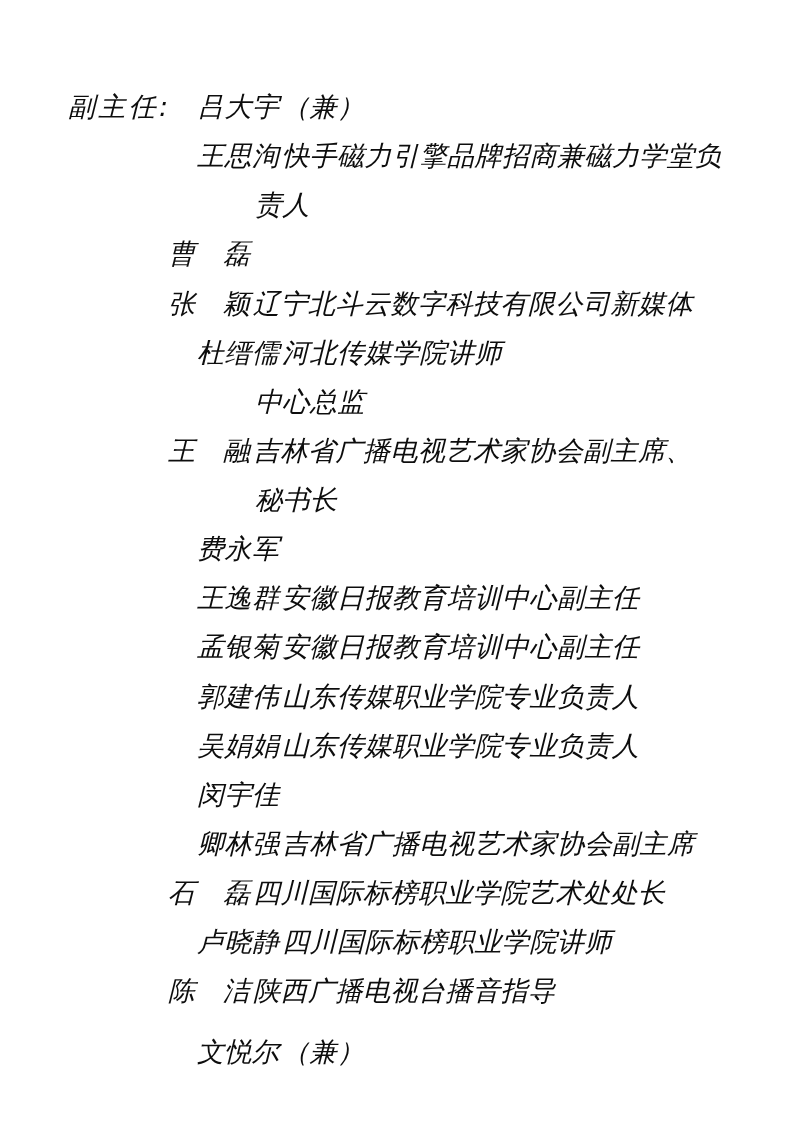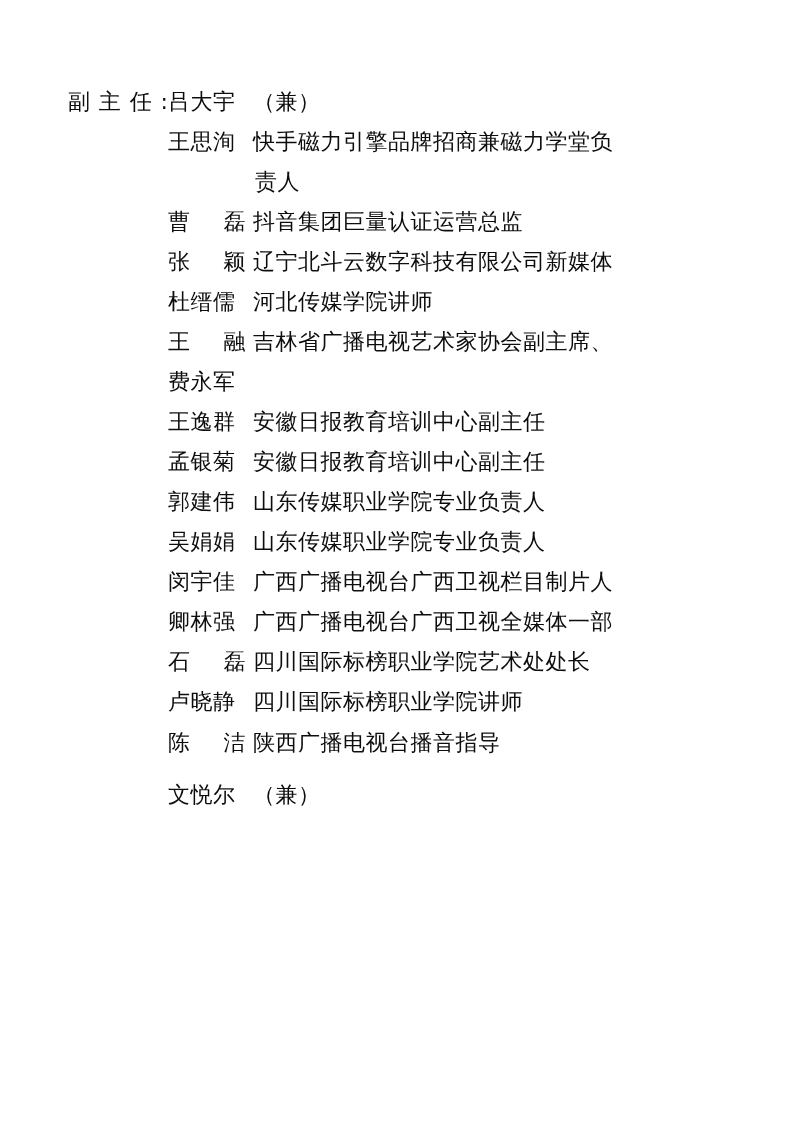--- a/index.html
+++ b/index.html
@@ -15,23 +15,24 @@
     overflow: hidden;
   }
   .page {
     position: relative;
     width: 793px;
     height: 1123px;
     box-sizing: border-box;
     padding: 82px 60px 0 60px;
   }
   .doc-body {
-    font-size: 22px;
+    font-size: 27px;
     line-height: 1.82;
     letter-spacing: 0.5px;
+    font-style: italic;
   }
   .entry {
     display: flex;
     align-items: flex-start;
     margin: 0;
     padding: 0;
   }
   
   .label {
     flex: 0 0 auto;
@@ -52,20 +53,21 @@
   
   .name {
     flex: 0 0 auto;
     width: 78px;
     text-align: justify;
     text-align-last: justify;
     white-space: nowrap;
   }
   .name.solid {
     text-align-last: left;
+    margin-left: 29px;
   }
   .title {
     flex: 1 1 auto;
     padding-left: 7px;
   }
   .cont {
     padding-left: 195px;
   }
   .gap-med { height: 12px; }
 </style>
@@ -84,42 +86,43 @@
     <div class="entry">
       <span class="label-spacer"></span>
       <span class="name solid">王思洵</span>
       <span class="title">快手磁力引擎品牌招商兼磁力学堂负</span>
     </div>
     <div class="cont">责人</div>
 
     <div class="entry">
       <span class="label-spacer"></span>
       <span class="name">曹　磊</span>
-      <span class="title">抖音集团巨量认证运营总监</span>
     </div>
 
 
     <div class="entry">
       <span class="label-spacer"></span>
       <span class="name">张　颖</span>
       <span class="title">辽宁北斗云数字科技有限公司新媒体</span>
     </div>
 
     <div class="entry">
       <span class="label-spacer"></span>
       <span class="name solid">杜缙儒</span>
       <span class="title">河北传媒学院讲师</span>
     </div>
+    <div class="cont">中心总监</div>
 
 
     <div class="entry">
       <span class="label-spacer"></span>
       <span class="name">王　融</span>
       <span class="title">吉林省广播电视艺术家协会副主席、</span>
     </div>
+    <div class="cont">秘书长</div>
 
     <div class="entry">
       <span class="label-spacer"></span>
       <span class="name solid">费永军</span>
     </div>
 
     <div class="entry">
       <span class="label-spacer"></span>
       <span class="name solid">王逸群</span>
       <span class="title">安徽日报教育培训中心副主任</span>
@@ -139,27 +142,26 @@
 
     <div class="entry">
       <span class="label-spacer"></span>
       <span class="name solid">吴娟娟</span>
       <span class="title">山东传媒职业学院专业负责人</span>
     </div>
 
     <div class="entry">
       <span class="label-spacer"></span>
       <span class="name solid">闵宇佳</span>
-      <span class="title">广西广播电视台广西卫视栏目制片人</span>
     </div>
 
     <div class="entry">
       <span class="label-spacer"></span>
       <span class="name solid">卿林强</span>
-      <span class="title">广西广播电视台广西卫视全媒体一部</span>
+      <span class="title">吉林省广播电视艺术家协会副主席</span>
     </div>
 
     <div class="entry">
       <span class="label-spacer"></span>
       <span class="name">石　磊</span>
       <span class="title">四川国际标榜职业学院艺术处处长</span>
     </div>
 
     <div class="entry">
       <span class="label-spacer"></span>

